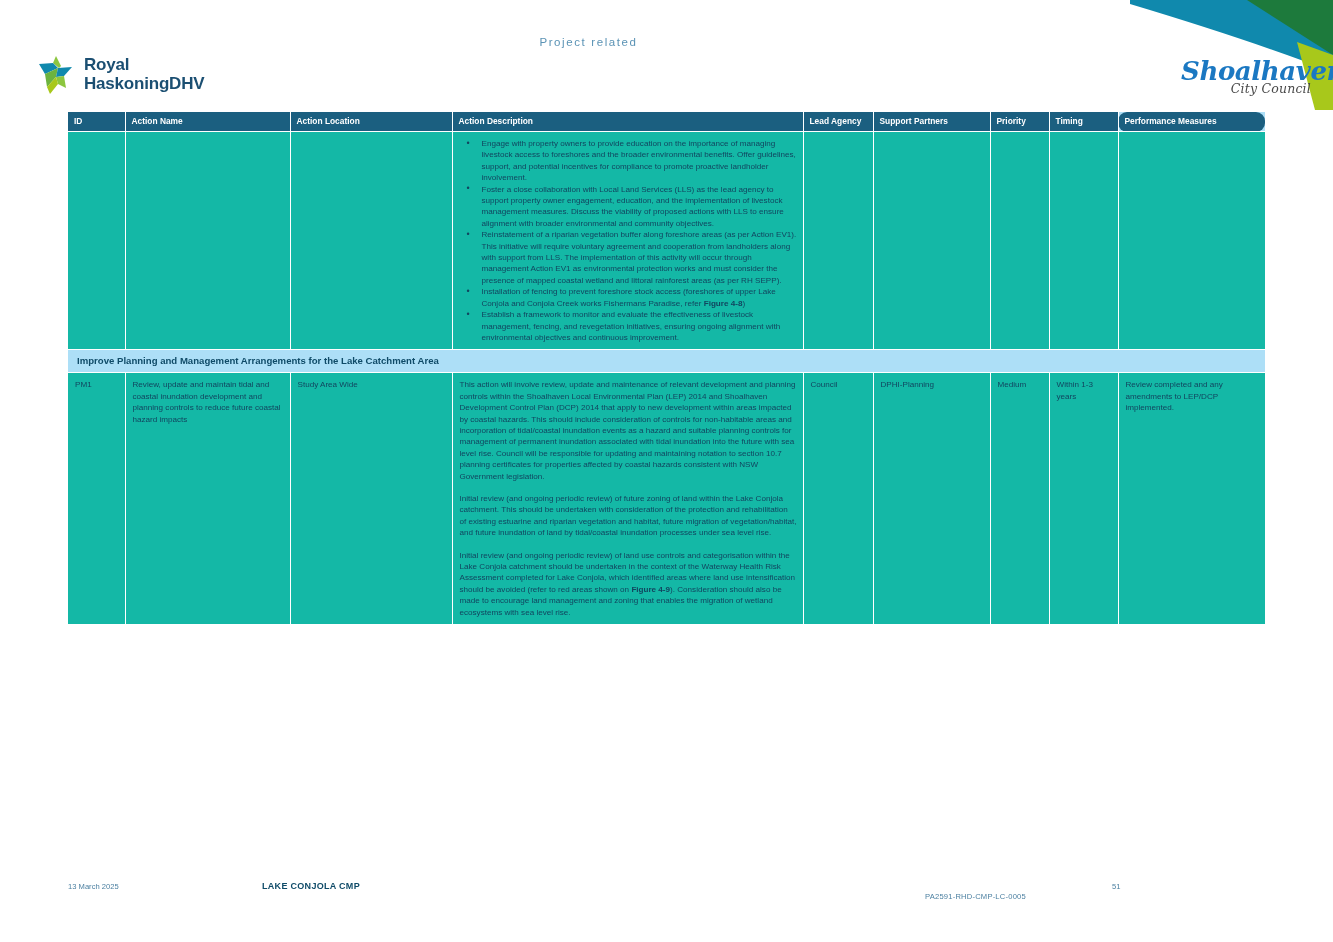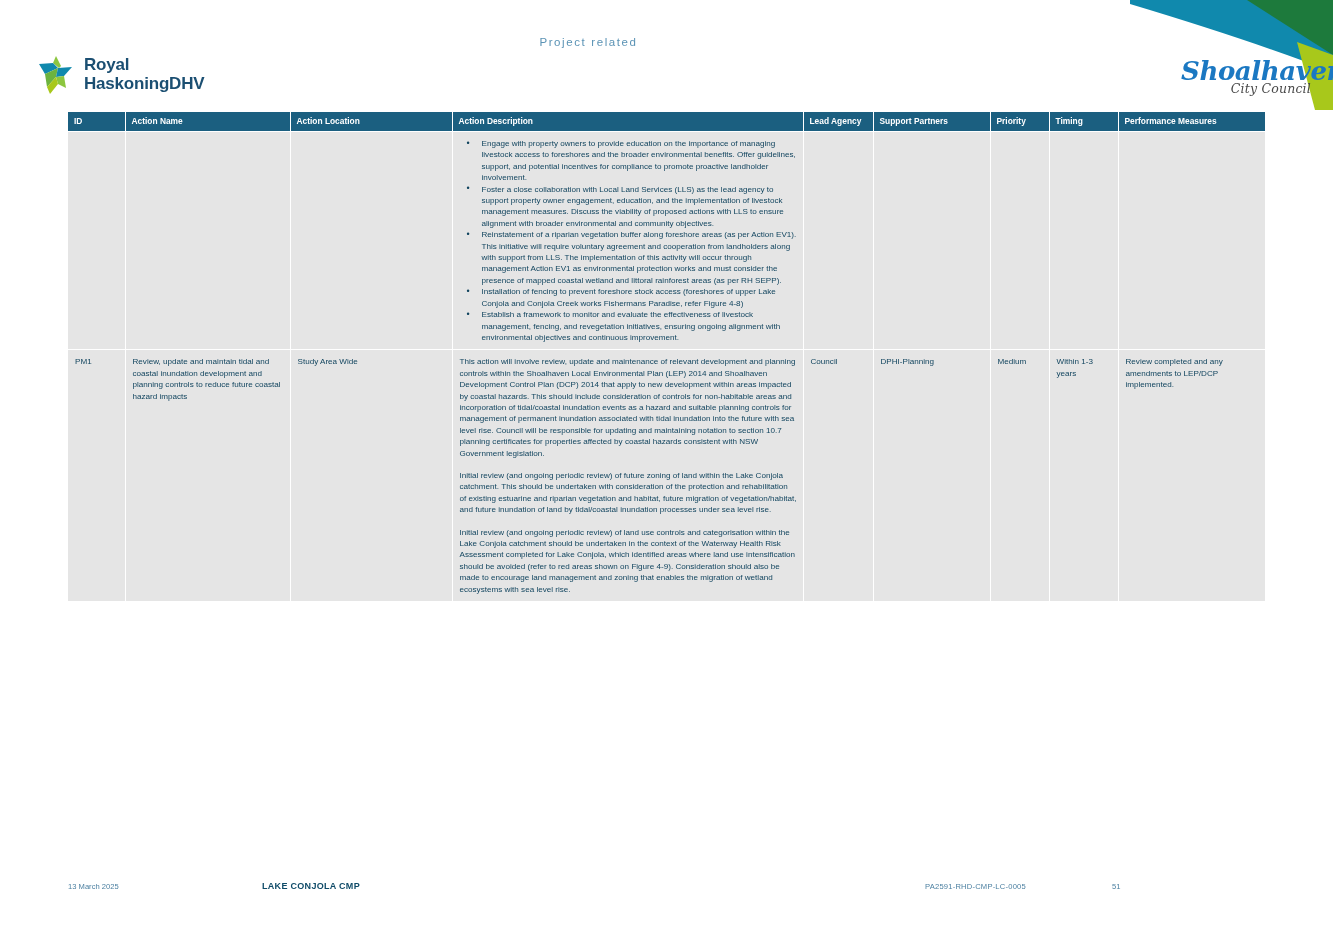--- a/index.html
+++ b/index.html
@@ -60,24 +60,24 @@
     font-size:8.4px;
     font-weight:bold;
     text-align:left;
     padding:4px 5px 4px 6px;
     border-right:1px solid #ffffff;
     border-bottom:1px solid #ffffff;
     vertical-align:middle;
     height:19px;
     line-height:11px;
   }
-  table.actions th:last-child { border-right:none; }
+  table.actions th:last-child { border-right:none;border-radius:9px; }
 
   table.actions td {
-    background:#e5e5e5;
+    background:#14b8a6;
     color:#12455f;
     font-size:8.1px;
     line-height:11.4px;
     vertical-align:top;
     padding:6px 6px 6px 7px;
     border-right:1px solid #ffffff;
     border-bottom:1px solid #ffffff;
   }
   table.actions td:last-child { border-right:none; }
 
@@ -101,27 +101,27 @@
     margin-bottom:0px;
     line-height:11.4px;
   }
   ul.bullets li::before {
     content:"\2022";
     position:absolute;
     left:7px; top:-0.5px;
     font-size:9px;
     color:#12455f;
   }
-  b, strong { font-weight:normal; }
+  b, strong { font-weight:bold; }
 
   
   .footer { position:absolute; left:0; bottom:0; width:1333px; height:70px; }
   .footer .f-date  { position:absolute; left:68px;  top:10px; font-size:7.6px; color:#4a7fa0; }
   .footer .f-title { position:absolute; left:262px; top:9px;  font-size:9px; font-weight:bold; color:#0f4b68; letter-spacing:0.3px; }
-  .footer .f-doc   { position:absolute; left:925px; top:10px; font-size:7.6px; color:#4a7fa0; letter-spacing:0.2px;text-align:right; }
+  .footer .f-doc   { position:absolute; left:925px; top:20px; font-size:7.6px; color:#4a7fa0; letter-spacing:0.2px;text-align:right; }
   .footer .f-page  { position:absolute; left:1112px;top:10px; font-size:7.6px; color:#4a7fa0; }
 </style>
 </head>
 <body>
 
 <div class="page">
 
   <div class="corner-deco">
     <svg width="203" height="110" viewBox="0 0 203 110" xmlns="http://www.w3.org/2000/svg">
       <path d="M0 0 L203 0 L203 72 Q120 40 0 4 Z" fill="#1089ad"></path>
@@ -196,20 +196,23 @@
               <li>Establish a framework to monitor and evaluate the effectiveness of livestock management, fencing, and revegetation initiatives, ensuring ongoing alignment with environmental objectives and continuous improvement.</li>
             </ul>
           </td>
           <td></td>
           <td></td>
           <td></td>
           <td></td>
           <td></td>
         </tr>
 
+        <tr class="section-row">
+          <td colspan="9">Improve Planning and Management Arrangements for the Lake Catchment Area</td>
+        </tr>
 
         <tr>
           <td>PM1</td>
           <td>Review, update and maintain tidal and coastal inundation development and planning controls to reduce future coastal hazard impacts</td>
           <td>Study Area Wide</td>
           <td class="desc">
             <p>This action will involve review, update and maintenance of relevant development and planning controls within the Shoalhaven Local Environmental Plan (LEP) 2014 and Shoalhaven Development Control Plan (DCP) 2014 that apply to new development within areas impacted by coastal hazards. This should include consideration of controls for non-habitable areas and incorporation of tidal/coastal inundation events as a hazard and suitable planning controls for management of permanent inundation associated with tidal inundation into the future with sea level rise. Council will be responsible for updating and maintaining notation to section 10.7 planning certificates for properties affected by coastal hazards consistent with NSW Government legislation.</p>
             <p>Initial review (and ongoing periodic review) of future zoning of land within the Lake Conjola catchment. This should be undertaken with consideration of the protection and rehabilitation of existing estuarine and riparian vegetation and habitat, future migration of vegetation/habitat, and future inundation of land by tidal/coastal inundation processes under sea level rise.</p>
             <p><span>Initial review (and ongoing periodic review) of land use controls and categorisation within the Lake Conjola catchment should be undertaken in the context of the Waterway Health Risk Assessment completed for Lake Conjola, which identified areas where land use intensification should be avoided (refer to red areas shown on </span><b>Figure 4-9</b><span>). Consideration should also be made to encourage land management and zoning that enables the migration of wetland ecosystems with sea level rise.</span></p>
           </td>

